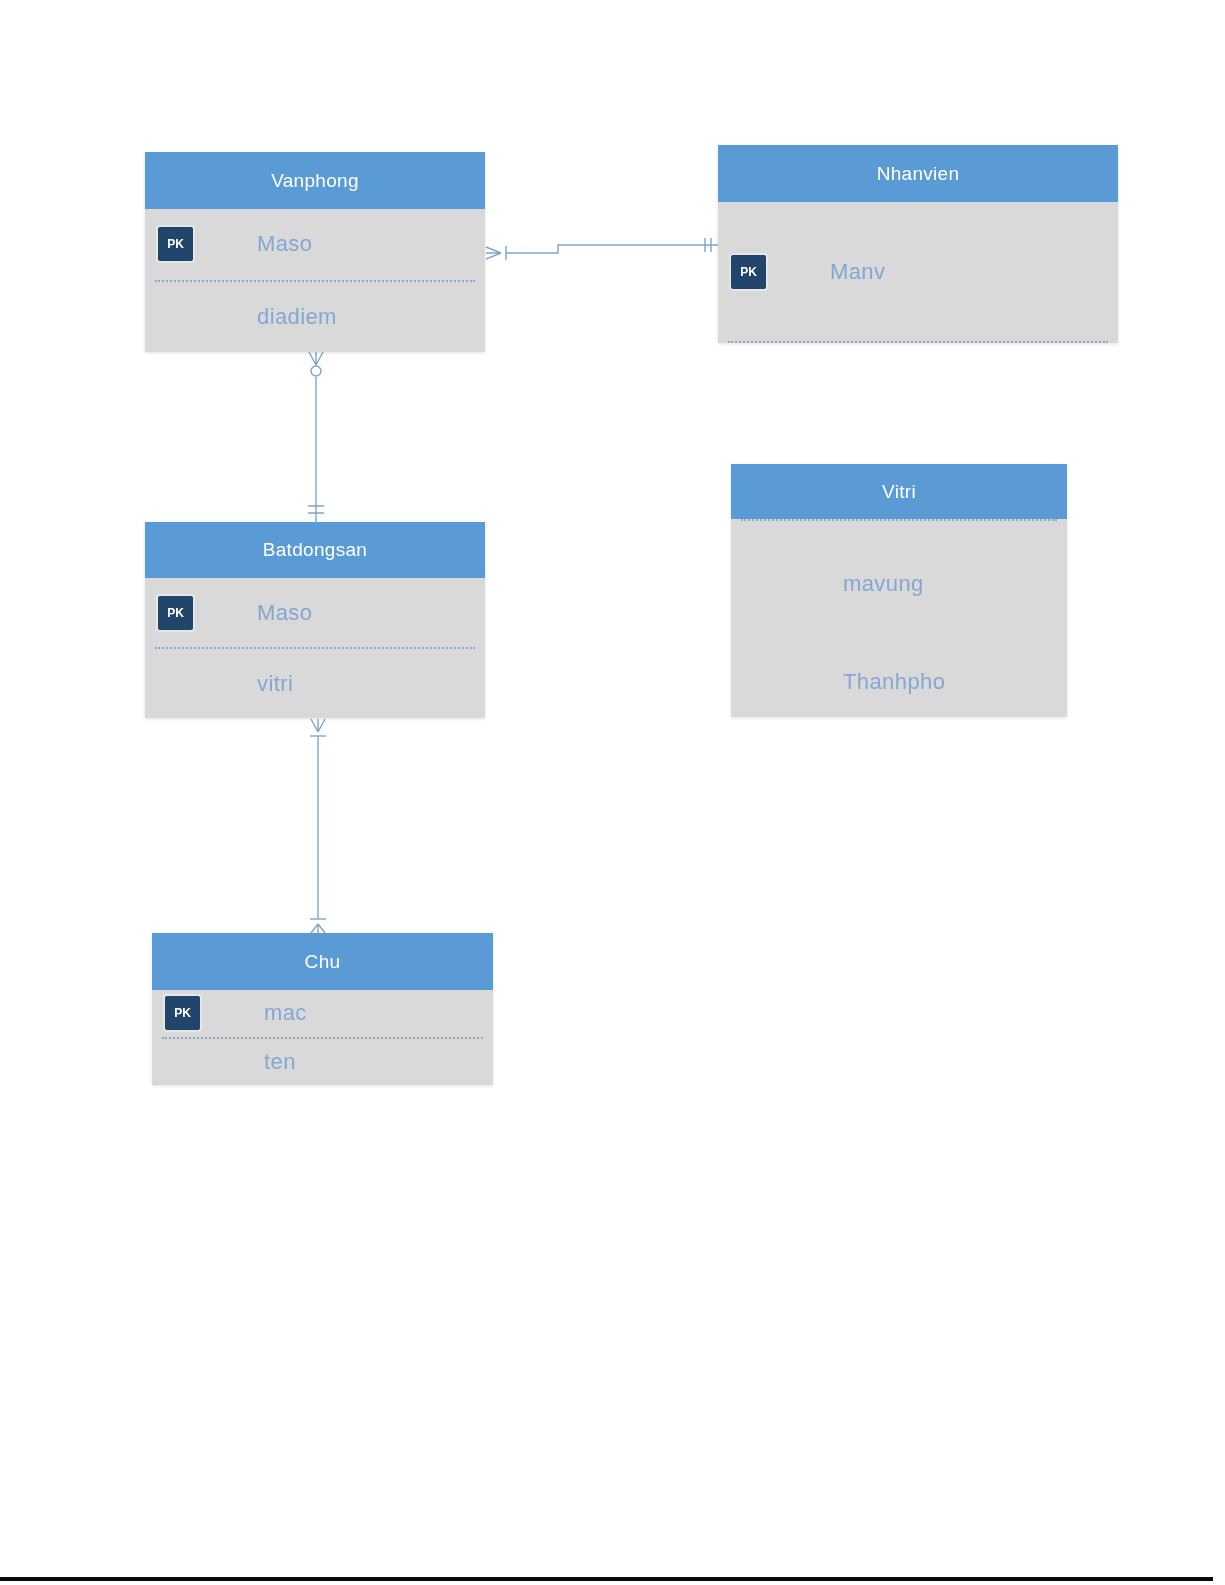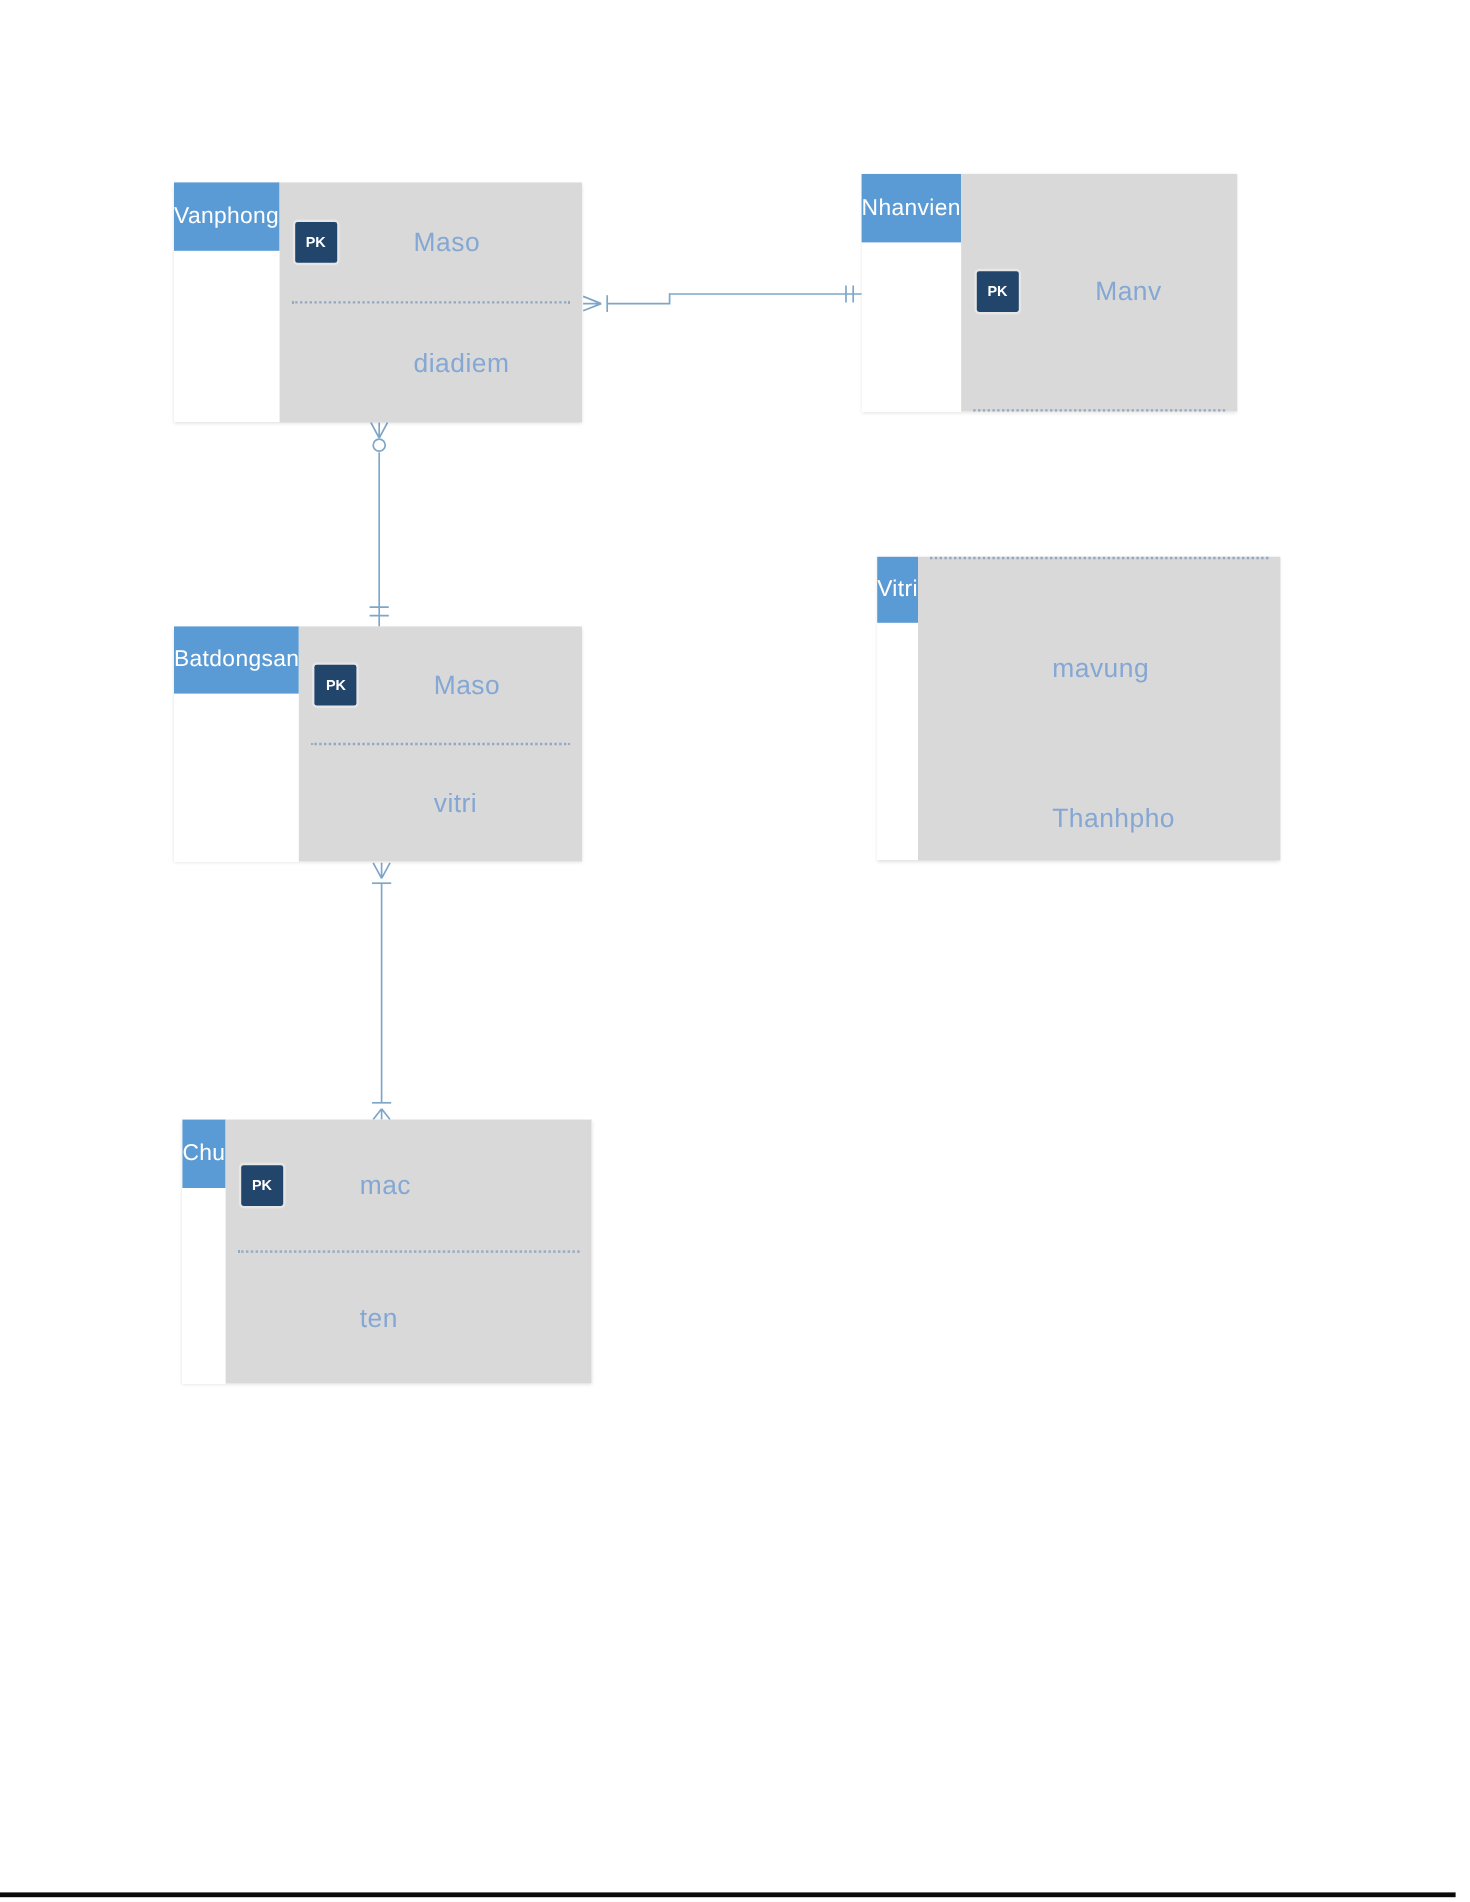--- a/index.html
+++ b/index.html
@@ -11,21 +11,21 @@
   #canvas {
     position: relative;
     width: 1225px;
     height: 1585px;
     background: #ffffff;
     overflow: hidden;
   }
   .entity {
     position: absolute;
     display: flex;
-    flex-direction: row;
+    flex-direction: column;
     box-shadow: 0 1px 3px rgba(0,0,0,0.12);
   }
   .entity-header {
     background: #5b9bd5;
     color: #ffffff;
     display: flex;
     align-items: center;
     justify-content: center;
     font-size: 19px;
     letter-spacing: 0.3px;
@@ -131,21 +131,21 @@
         <span class="pk-badge">PK</span>
         <span class="field-label">Maso</span>
       </div>
       <div class="pk-divider"></div>
       <div class="entity-row">
         <span class="field-label">diadiem</span>
       </div>
     </div>
   </div>
 
-  <div class="entity" style="left:718px; top:145px; width:313px; height:198px;">
+  <div class="entity" style="left:718px; top:145px; width:400px; height:198px;">
     <div class="entity-header" style="height:57px;">Nhanvien</div>
     <div class="entity-body">
       <div class="entity-row">
         <span class="pk-badge">PK</span>
         <span class="field-label">Manv</span>
       </div>
       <div class="pk-divider"></div>
     </div>
   </div>
 
@@ -169,21 +169,21 @@
         <span class="pk-badge">PK</span>
         <span class="field-label">Maso</span>
       </div>
       <div class="pk-divider"></div>
       <div class="entity-row">
         <span class="field-label">vitri</span>
       </div>
     </div>
   </div>
 
-  <div class="entity" style="left:152px; top:933px; width:341px; height:220px;">
+  <div class="entity" style="left:152px; top:933px; width:341px; height:152px;">
     <div class="entity-header" style="height:57px;">Chu</div>
     <div class="entity-body">
       <div class="entity-row">
         <span class="pk-badge">PK</span>
         <span class="field-label">mac</span>
       </div>
       <div class="pk-divider"></div>
       <div class="entity-row">
         <span class="field-label">ten</span>
       </div>

